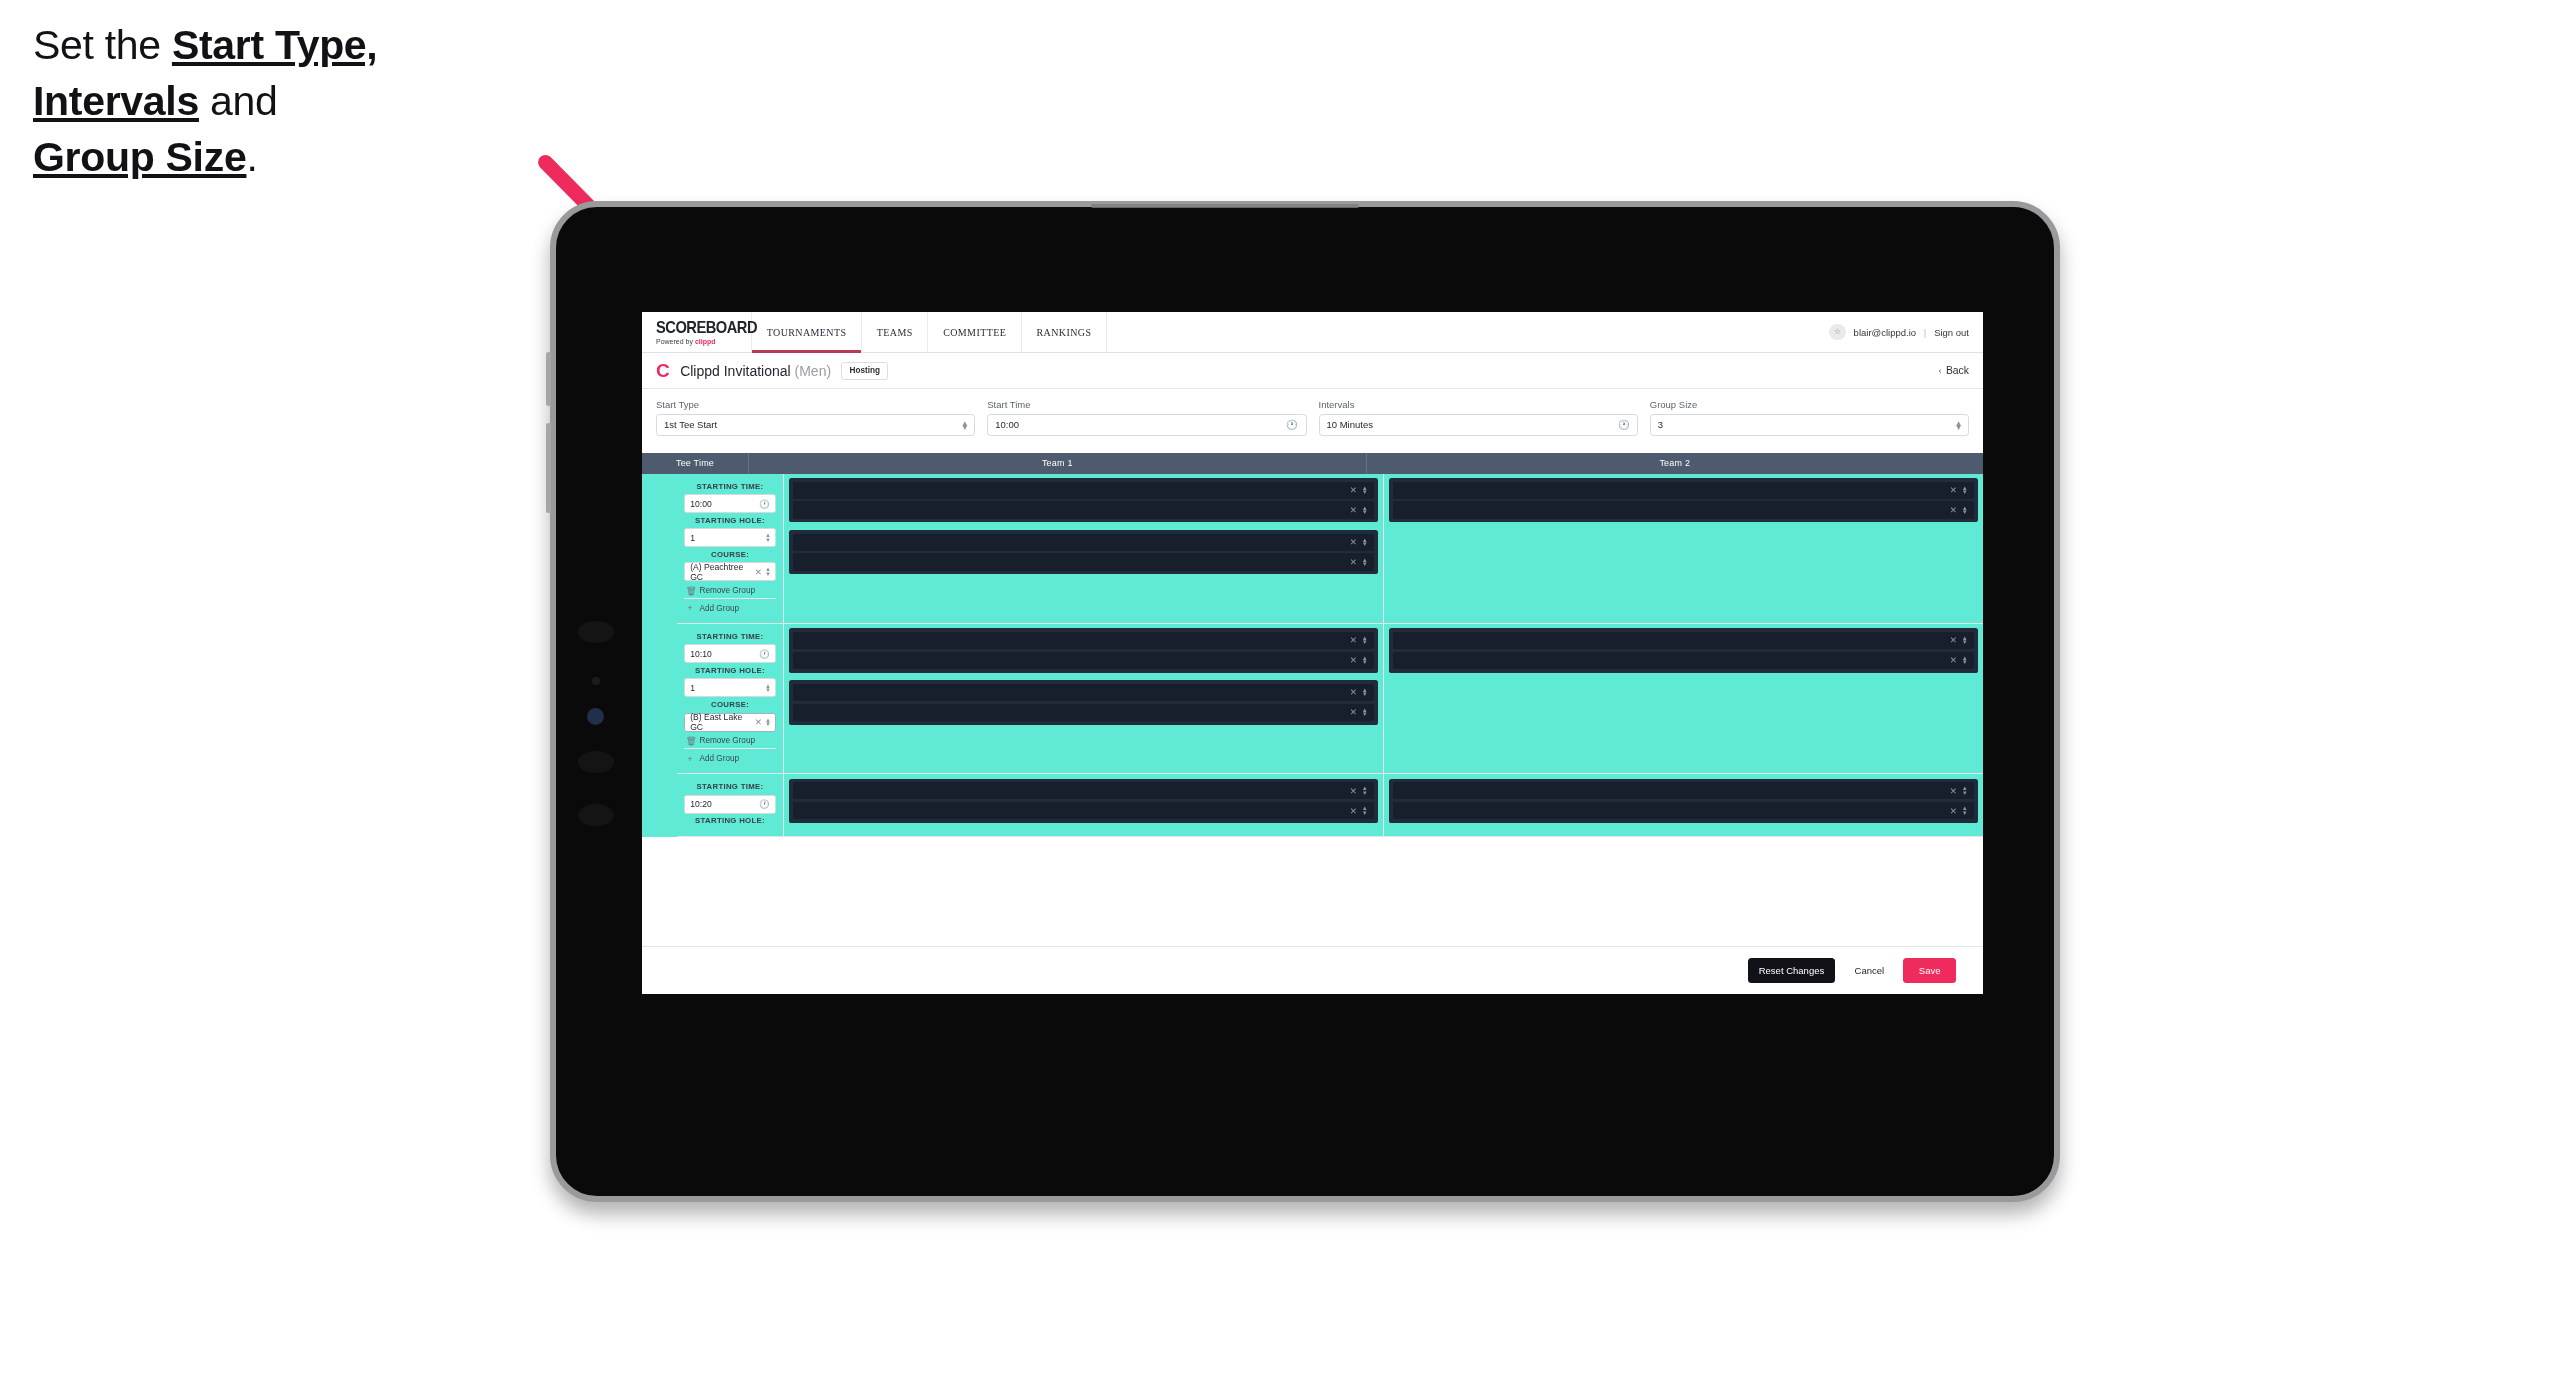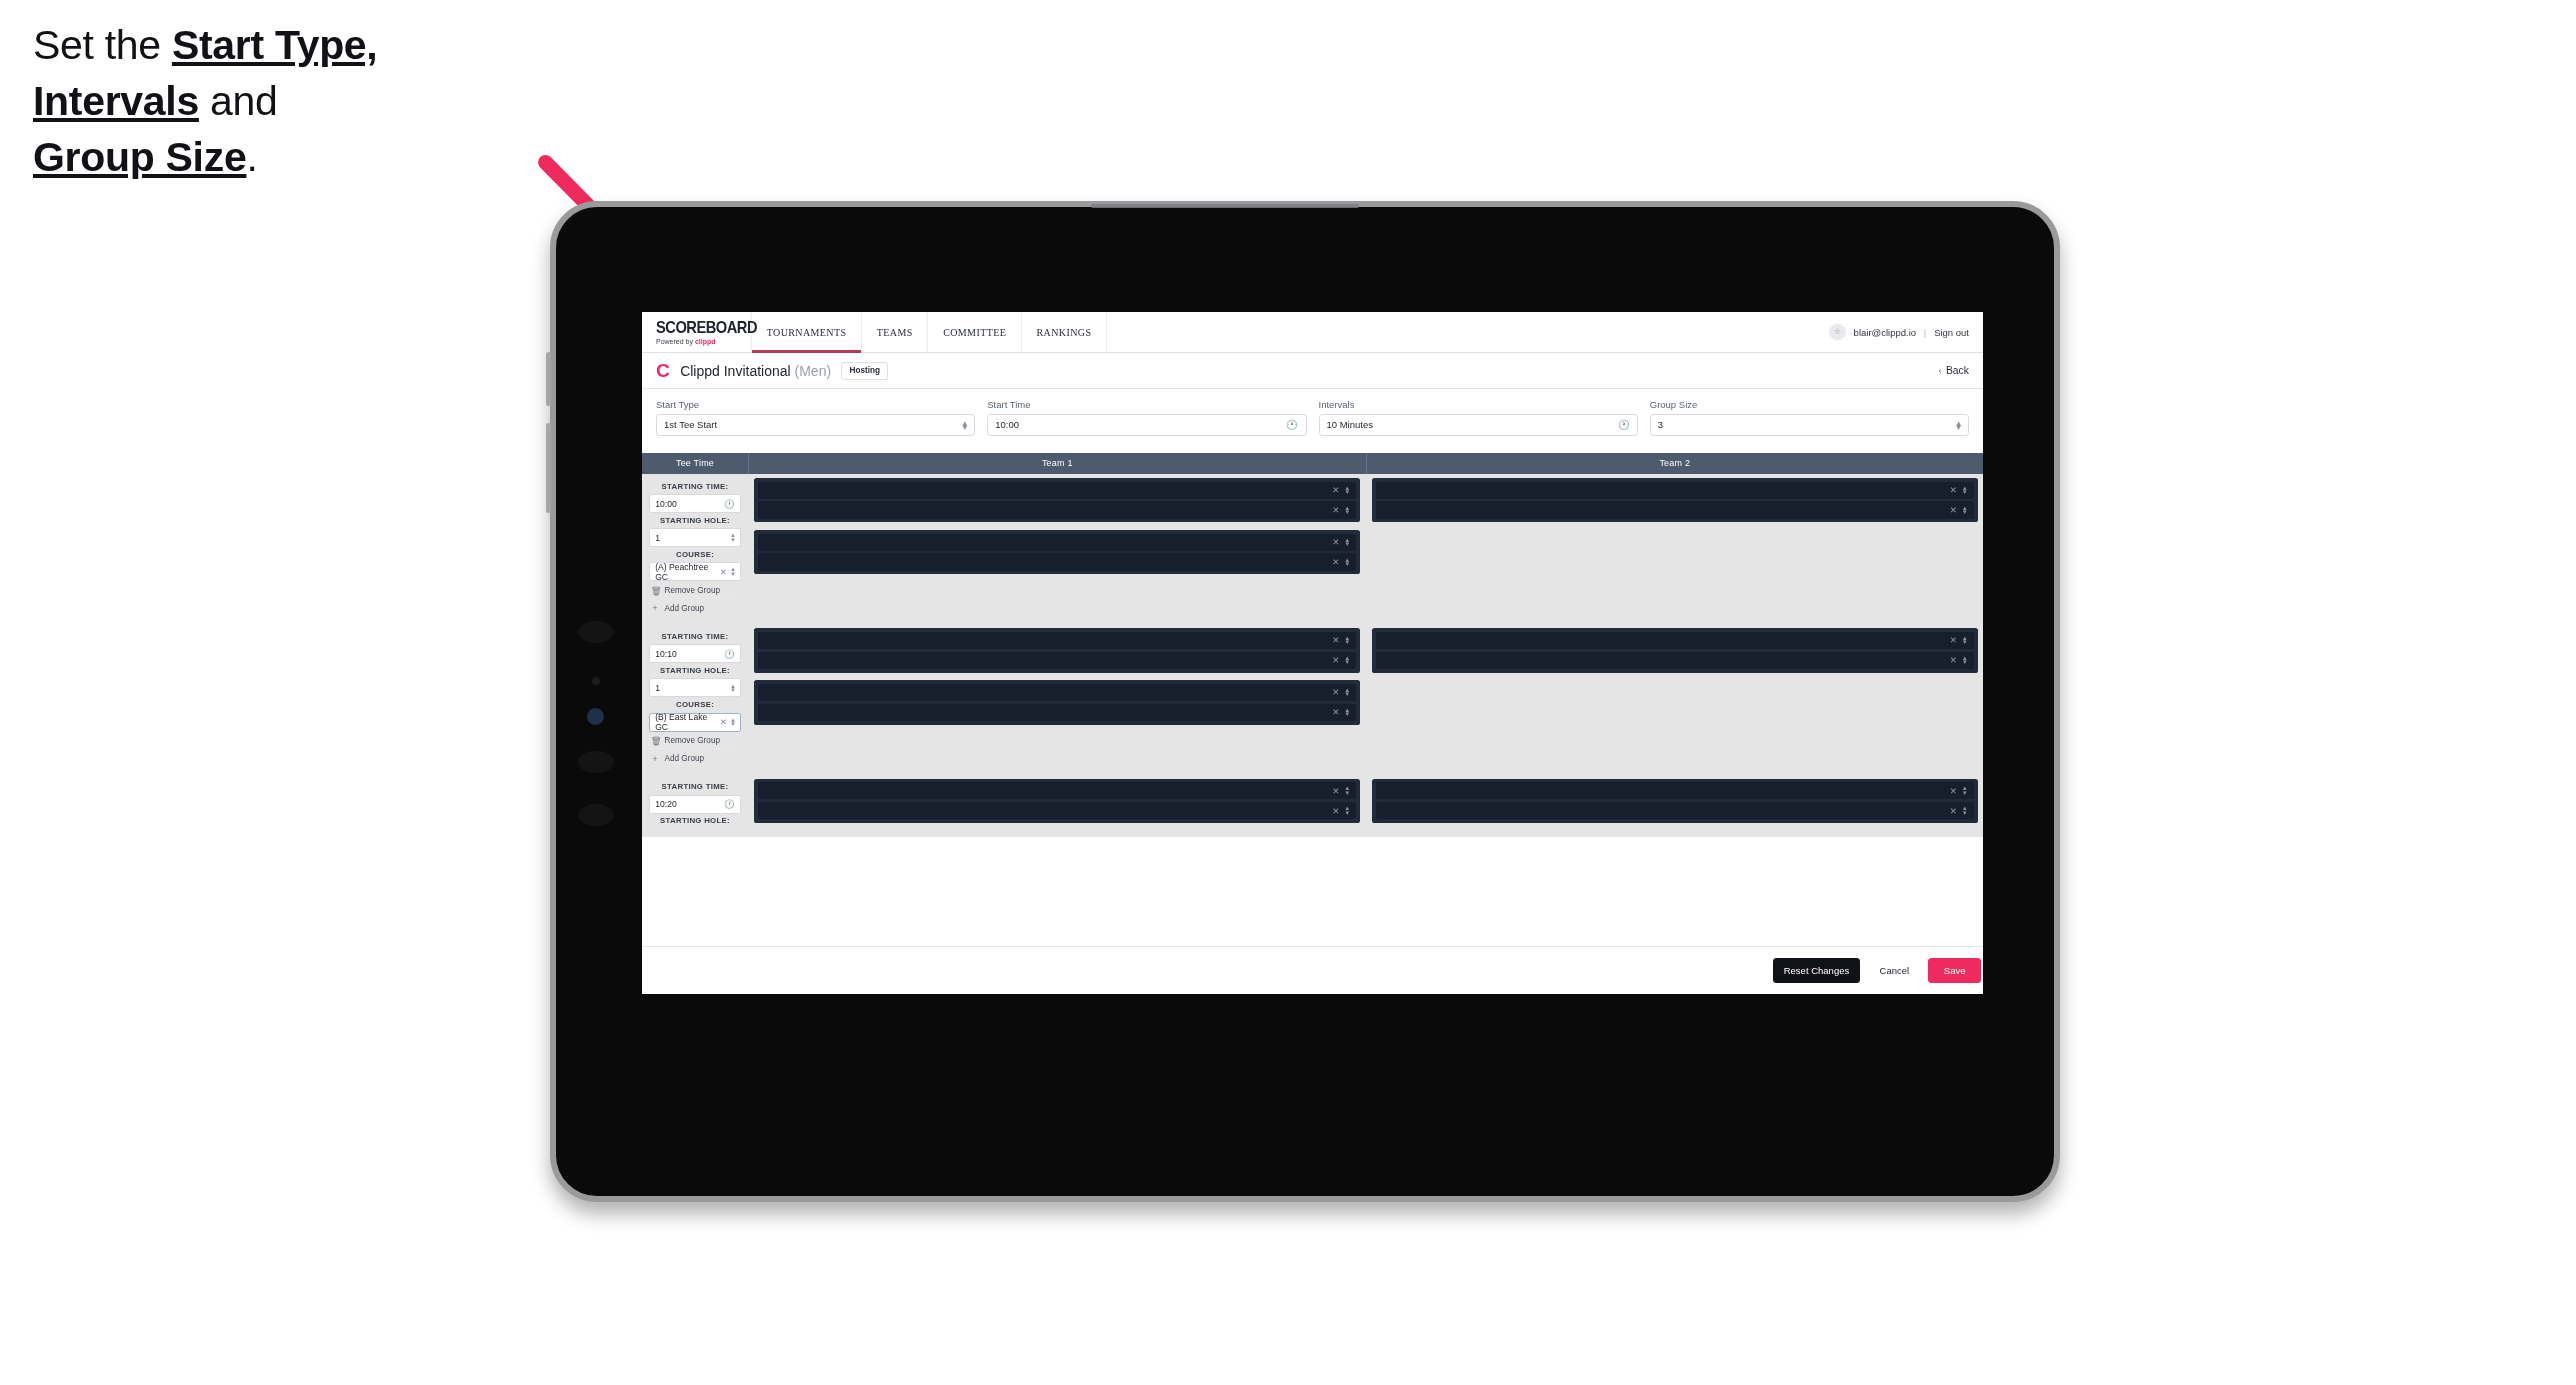--- a/index.html
+++ b/index.html
@@ -94,21 +94,21 @@
 
   
   .thead { display:flex; background:#4e5a6e; height:21px; align-items:stretch;margin-top:8px; }
   .th { display:flex; align-items:center; justify-content:center; color:#fff;
         font-size:9px; letter-spacing:0.2px; }
   .th.tee { width:107px; border-right:0.9px solid #66718a; }
   .th.t1 { width:left; flex:1; border-right:0.9px solid #66718a; }
   .th.t2 { flex:1; }
 
   
-  .tbody { background:#e5e5e5; }
+  .tbody { background:#5eead4;padding-left:35px; }
   .trow { display:flex; border-bottom:0.9px solid #e3e5e8; align-items:stretch; }
   .cell-tee { width:107px; padding:5.2px 7px 7px; border-right:0.9px solid #e3e5e8; }
   .tee-lbl { text-align:center; font-size:7.8px; font-weight:700; color:#3a4049;
              letter-spacing:0.3px; margin:2.6px 0 3.5px; }
   .tee-ctl { height:19px; border:0.9px solid #d6d9dd; border-radius:2.6px; background:#fff;
              display:flex; align-items:center; padding:0 5.2px; font-size:8.6px; color:#1e2228; }
   .tee-ctl.focus { border-color:#9fb0c7;justify-content:center; }
   .tee-ctl .val { flex:1; }
   .tee-ctl .x { color:#8d939b; font-size:8.6px; margin-right:4.3px; cursor:pointer;}
   .grp-act { display:flex; align-items:center; gap:5.2px; font-size:8.2px; color:#40464f;
@@ -122,21 +122,21 @@
   .grpbox { background:#212b3a; border-radius:2.6px; padding:3.5px 4.3px; display:flex;
             flex-direction:column; gap:2.6px; }
   .prow { background:#181f2c; border-radius:1.7px; height:17.3px; display:flex;
           align-items:center; justify-content:flex-end; gap:6px; padding-right:7px; }
   .prow .x { color:#8b93a1; font-size:8.6px; cursor:pointer; }
   .prow .st { display:flex; flex-direction:column; line-height:4.3px; font-size:7px; color:#8b93a1; }
 
   
   .foot { position:absolute; left:0; right:0; bottom:0; height:48px; background:#fff;
           border-top:0.9px solid #e3e5e8; display:flex; align-items:center;
-          justify-content:flex-end; gap:14px; padding-right:2px; }
+          justify-content:flex-end; gap:14px; padding-right:27px; }
   .btn { border-radius:3.5px; font-size:9.5px; cursor:pointer; }
   .btn.dark { background:#111217; color:#fff; padding:7px 11.2px; font-weight:500; }
   .btn.ghost { background:transparent; color:#22262d; padding:7px 5.2px; }
   .btn.save { background:#ef2b5d; color:#fff; padding:7px 15.5px; font-weight:500; }
 </style>
 </head>
 <body>
 
 <div class="page">
 

